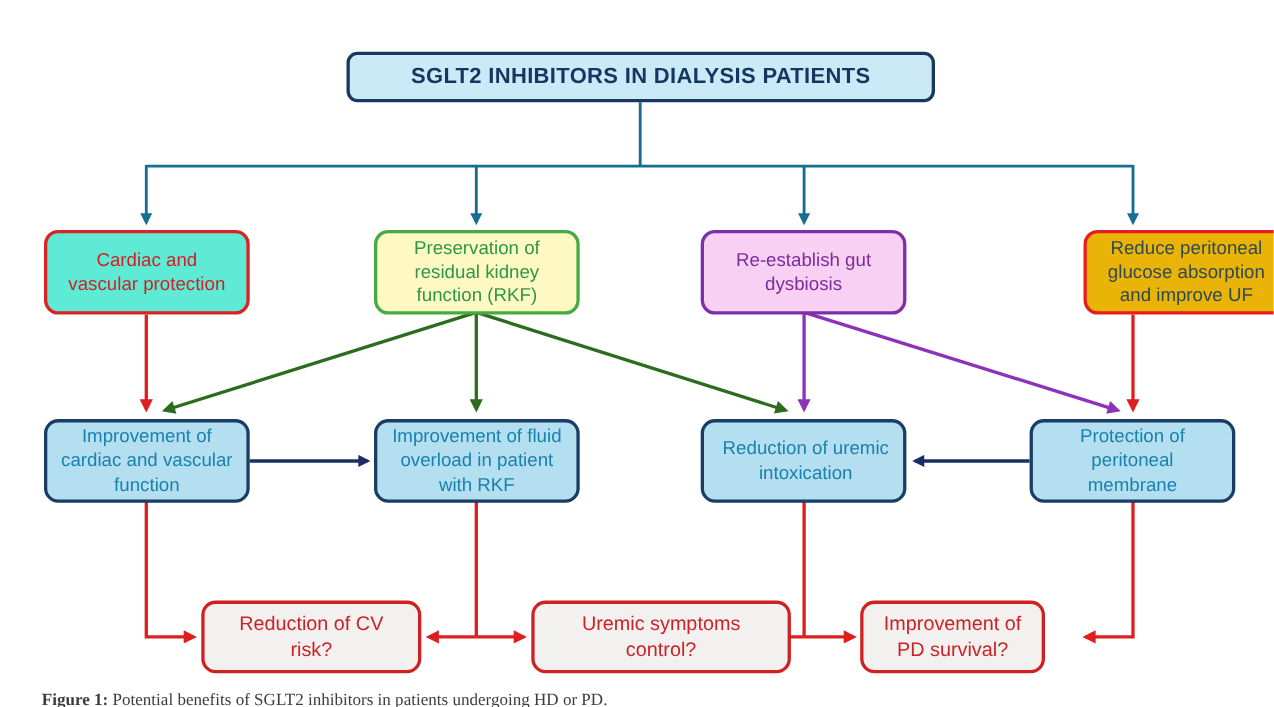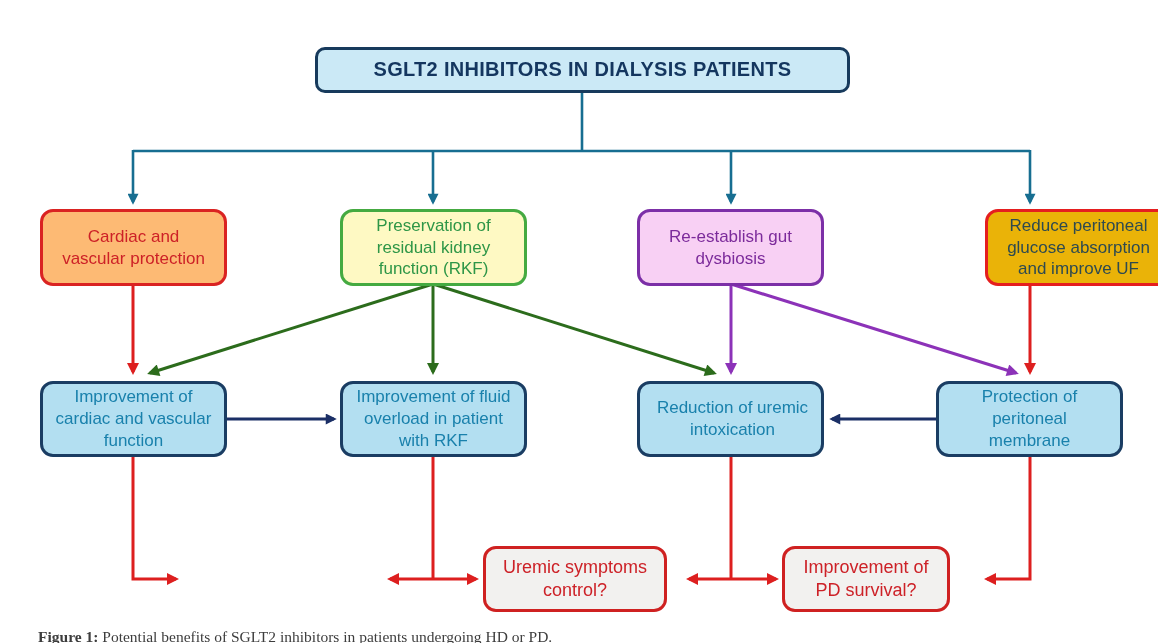--- a/index.html
+++ b/index.html
@@ -14,26 +14,26 @@
     line-height:1.28;padding:2px 11px;
   }
   .b-title{
     left:315px;top:27px;width:535px;height:46px;border-radius:10px;
     background:#cbe9f6;border-color:#173a5c;color:#14365f;
     font-size:20px;font-weight:bold;letter-spacing:.3px;
   }
   .row2{top:189px;height:77px;width:187px;font-size:17px;}
   .row3{top:361px;height:76px;width:187px;font-size:17px;background:#b3dff1;border-color:#1a3d63;color:#1981ac;}
   .row4{top:526px;height:66px;font-size:18px;background:#f2f1ef;border-color:#cf2121;color:#cd2127;}
-  .b-cardiac{left:40px;background:#fdba74;border-color:#da2322;color:#cd2127;}
+  .b-cardiac{left:40px;background:#5eead4;border-color:#da2322;color:#cd2127;}
   .b-rkf{left:340px;background:#fef9c3;border-color:#45aa41;color:#2e9647;}
   .b-gut{left:637px;background:#f8d0f4;border-color:#7c2fa7;color:#7c2b9b;}
   .b-peritoneal{left:985px;background:#eab308;border-color:#e51e1f;color:#2e4a50;}
   .m1{left:40px;text-align:center;} .m2{left:340px;} .m3{left:637px;padding-left:15px;} .m4{left:936px;}
-  .q1{left:183px;width:200px;} .q2{left:483px;width:184px;} .q3{left:782px;width:168px;}
+  .q1{left:183px;width:200px;} .q2{left:483px;width:236px;} .q3{left:782px;width:168px;}
   .arrows{position:absolute;left:0;top:0;width:1158px;height:643px;}
   .caption{
     position:absolute;left:38px;top:608px;margin:0;
     font-family:"Liberation Serif", serif;font-size:15.5px;color:#3d3d3d;
   }
   .caption strong{font-weight:bold;}
 </style>
 </head>
 <body>
 
@@ -121,20 +121,23 @@
   <div class="box row3 m2">
     <span>Improvement of fluid overload in patient with RKF</span>
   </div>
   <div class="box row3 m3">
     <span>Reduction of uremic intoxication</span>
   </div>
   <div class="box row3 m4">
     <span>Protection of peritoneal membrane</span>
   </div>
 
+  <div class="box row4 q1">
+    <span>Reduction of CV risk?</span>
+  </div>
   <div class="box row4 q2">
     <span>Uremic symptoms control?</span>
   </div>
   <div class="box row4 q3">
     <span>Improvement of PD survival?</span>
   </div>
 
   <p class="caption"><strong>Figure 1:</strong> <span>Potential benefits of SGLT2 inhibitors in patients undergoing HD or PD.</span></p>
 
 </div>

